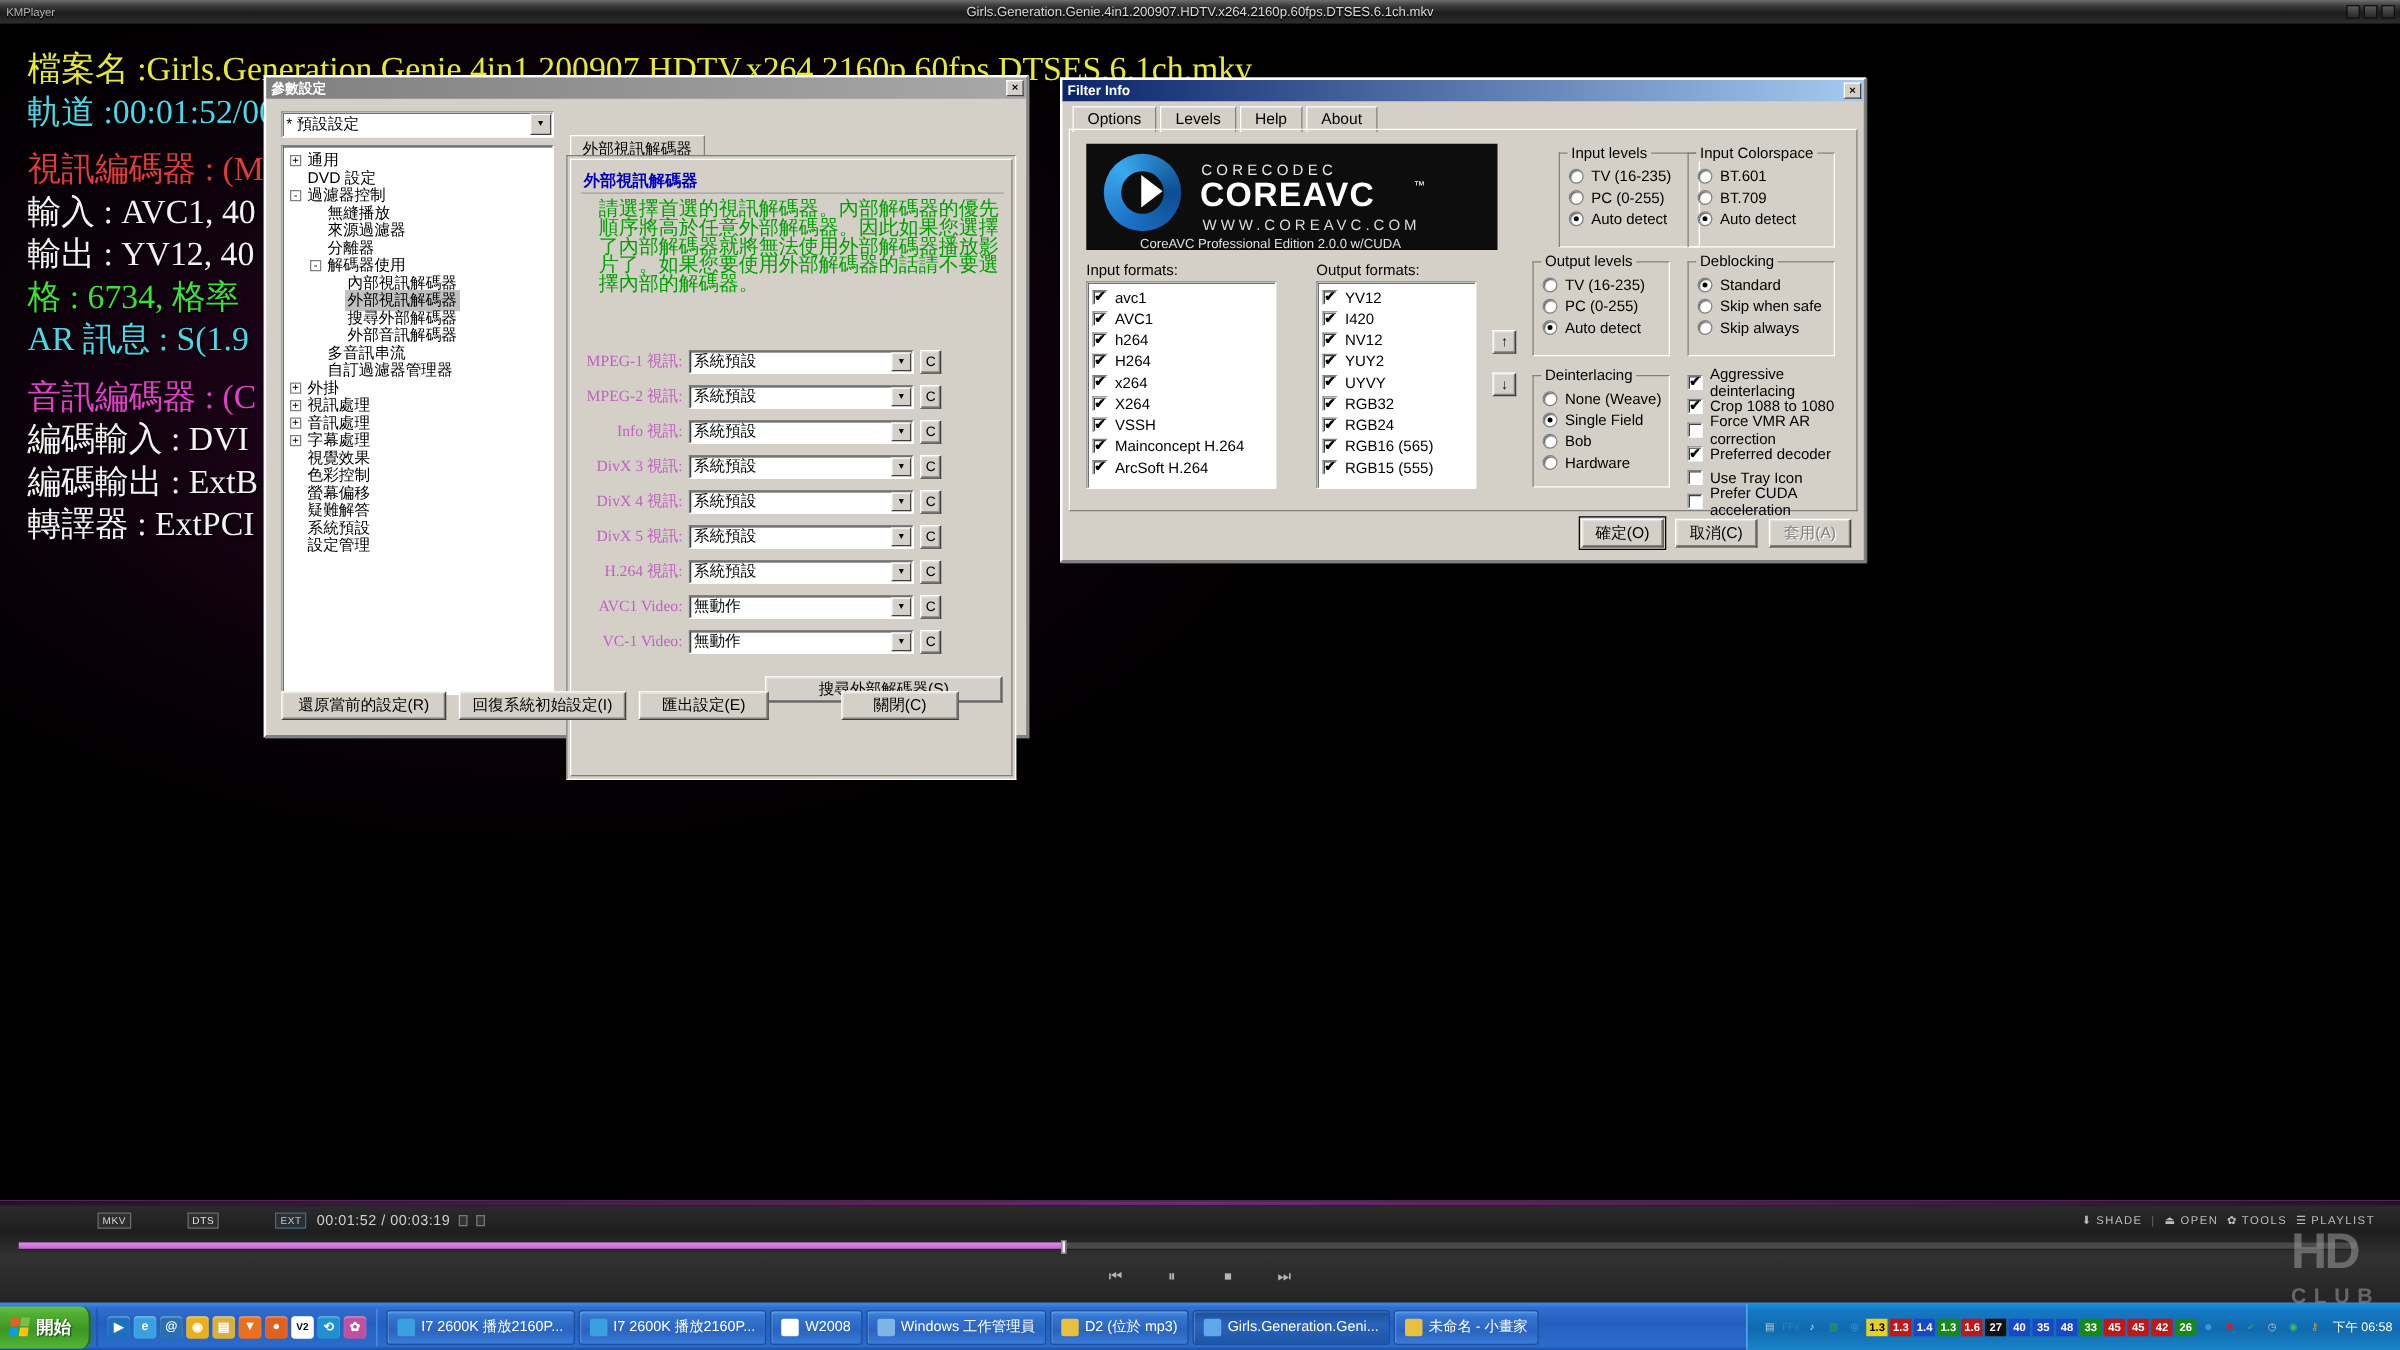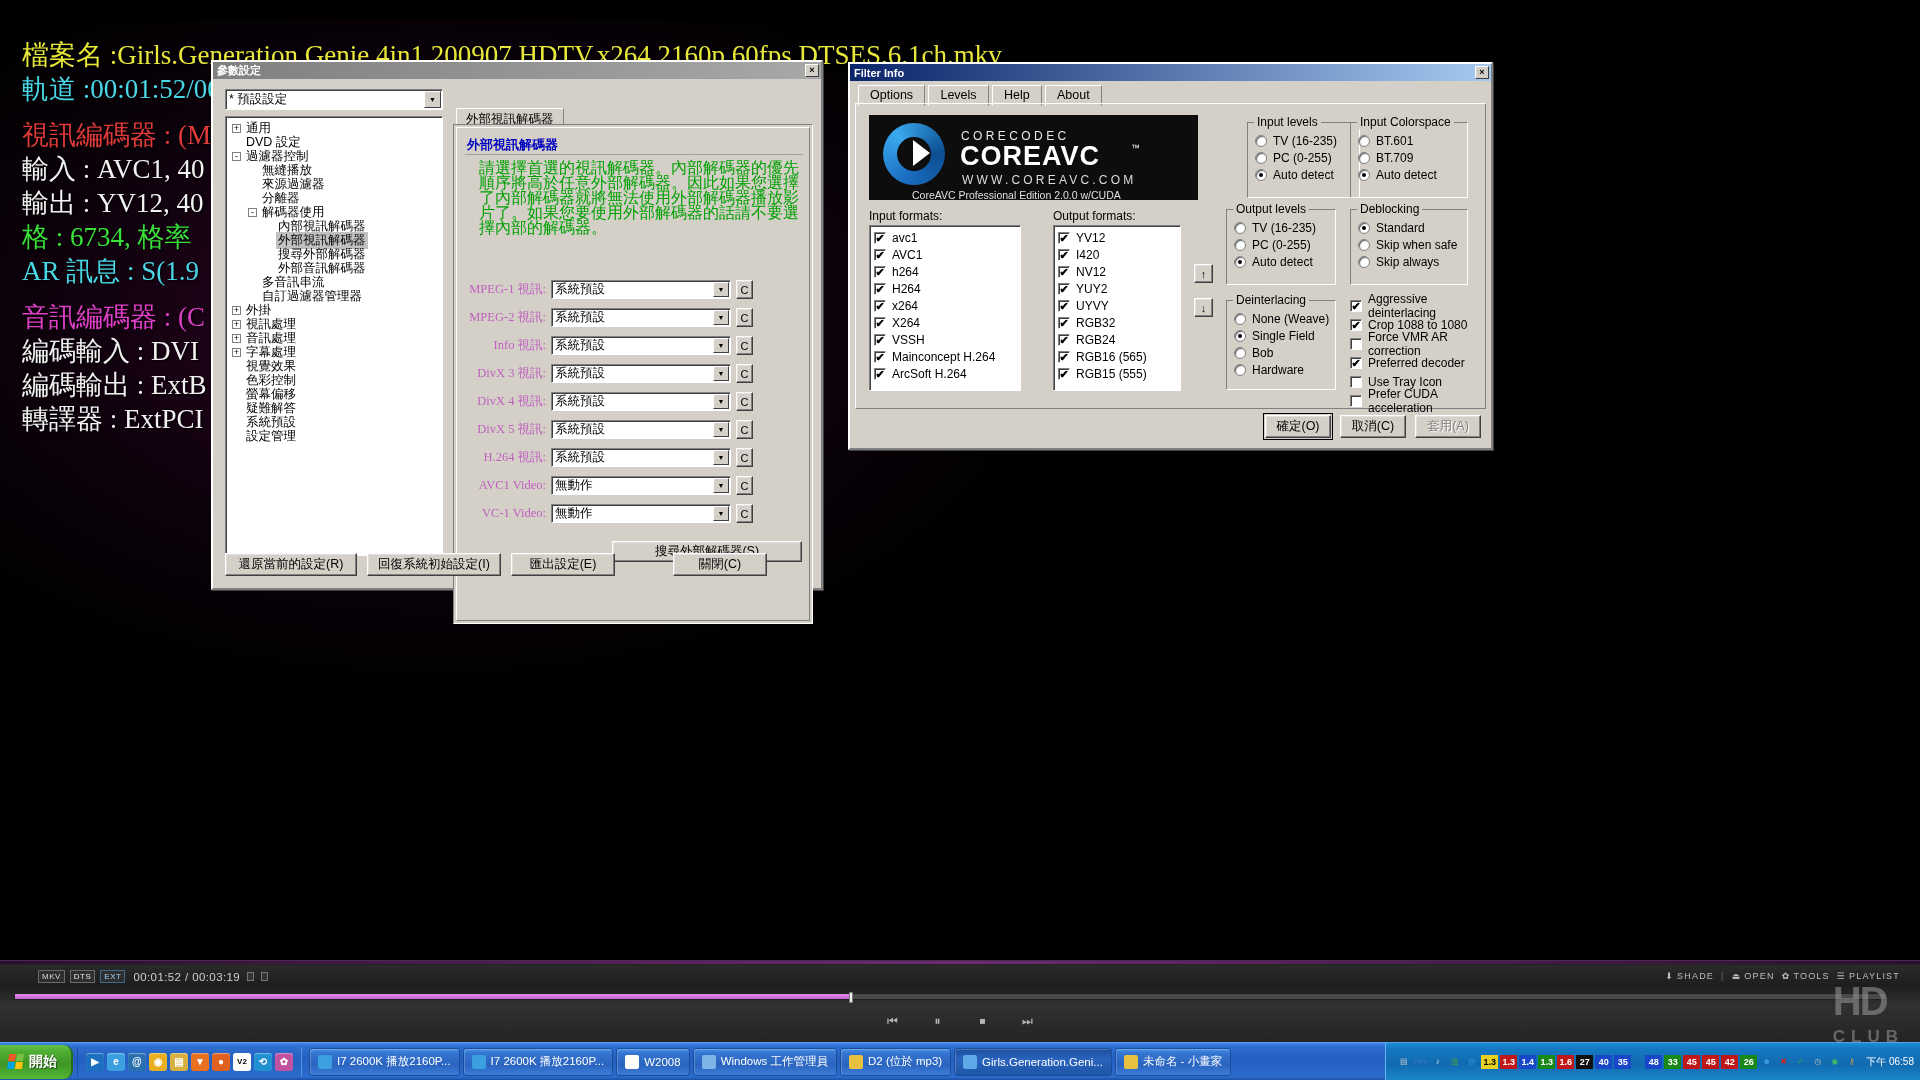--- a/index.html
+++ b/index.html
@@ -66,20 +66,21 @@
     background:linear-gradient(to right,#2a0d2e,#6d2b72,#2a0d2e);
   }
   .status-row{
     position:absolute; left:38px; top:9px; display:flex; align-items:center; gap:5px;
   }
   .tagbox{
     font-family:"Liberation Sans", sans-serif;
     font-size:8px; color:#d6d6d6; letter-spacing:.5px;
     border:1px solid #6a6a6a; padding:1px 3px; line-height:9px;
     background:#2e2e2e;
+    margin-left:40px;
   }
   .tagbox.blue{ color:#9fd4ff; border-color:#3f6a8a;}
   .tagbox.dts{ color:#e8e8e8;}
   .time-text{
     color:#cfcfcf; font-size:11.5px; letter-spacing:.4px;
     font-family:"Liberation Sans", sans-serif; padding-left:3px;
   }
   .tiny-box{
     display:inline-block; width:7px; height:9px; border:1px solid #777;
     margin-left:2px; background:#333;
@@ -334,20 +335,29 @@
   .rdo i{ width:4px; height:4px; border-radius:50%; background:#000; display:none;}
   .rdo.on i{ display:block; }
   .fi-footer{ position:absolute; right:10px; bottom:10px; display:flex; gap:9px;}
   .fi-footer .btn95{ width:66px; height:23px; font-size:12.5px;}
 </style>
 </head>
 <body>
 
 <div id="kmplayer-window">
 
+  <div class="km-titlebar">
+    <span class="km-logo">KMPlayer</span>
+    <span class="km-title">Girls.Generation.Genie.4in1.200907.HDTV.x264.2160p.60fps.DTSES.6.1ch.mkv</span>
+    <span class="km-winbtns">
+      <span></span>
+      <span></span>
+      <span></span>
+    </span>
+  </div>
 
   <div class="video-glow"></div>
 
   <div class="osd">
     <span class="l" style="color:#e8e83a">檔案名 :Girls.Generation.Genie.4in1.200907.HDTV.x264.2160p.60fps.DTSES.6.1ch.mkv</span>
     <span class="l" style="color:#4ad8e8">軌道 :00:01:52/00:03:19</span>
     <span class="gap"></span>
     <span class="l" style="color:#e03a3a">視訊編碼器 : (M</span>
     <span class="l" style="color:#f2f2f2">輸入 : AVC1, 40</span>
     <span class="l" style="color:#f2f2f2">輸出 : YV12, 40</span>
@@ -939,21 +949,21 @@
       <span class="tray-ico" style="color: rgb(64, 160, 64);">▥</span>
       <span class="tray-ico" style="color: rgb(58, 160, 224);">◎</span>
       <span class="tray-num" style="background: rgb(232, 208, 32); color: rgb(0, 0, 0);">1.3</span>
       <span class="tray-num" style="background: rgb(192, 24, 24); color: rgb(255, 255, 255);">1.3</span>
       <span class="tray-num" style="background: rgb(24, 72, 200); color: rgb(255, 255, 255);">1.4</span>
       <span class="tray-num" style="background: rgb(24, 136, 24); color: rgb(255, 255, 255);">1.3</span>
       <span class="tray-num" style="background: rgb(192, 24, 24); color: rgb(255, 255, 255);">1.6</span>
       <span class="tray-num" style="background: rgb(16, 16, 16); color: rgb(255, 255, 255);">27</span>
       <span class="tray-num" style="background: rgb(24, 72, 200); color: rgb(255, 255, 255);">40</span>
       <span class="tray-num" style="background: rgb(24, 72, 200); color: rgb(255, 255, 255);">35</span>
-      <span class="tray-num" style="background: rgb(24, 72, 200); color: rgb(255, 255, 255); margin-left: 12px;">48</span>
+      <span class="tray-num" style="background: rgb(24, 72, 200); color: rgb(255, 255, 255);">48</span>
       <span class="tray-num" style="background: rgb(24, 136, 24); color: rgb(255, 255, 255);">33</span>
       <span class="tray-num" style="background: rgb(192, 24, 24); color: rgb(255, 255, 255);">45</span>
       <span class="tray-num" style="background: rgb(192, 24, 24); color: rgb(255, 255, 255);">45</span>
       <span class="tray-num" style="background: rgb(192, 24, 24); color: rgb(255, 255, 255);">42</span>
       <span class="tray-num" style="background: rgb(24, 136, 24); color: rgb(255, 255, 255);">26</span>
       <span class="tray-ico" style="color: rgb(58, 160, 224);">☻</span>
       <span class="tray-ico" style="color: rgb(208, 32, 32);">✖</span>
       <span class="tray-ico" style="color: rgb(64, 176, 64);">✓</span>
       <span class="tray-ico" style="color: rgb(192, 192, 192);">◷</span>
       <span class="tray-ico" style="color: rgb(64, 192, 96);">◉</span>

